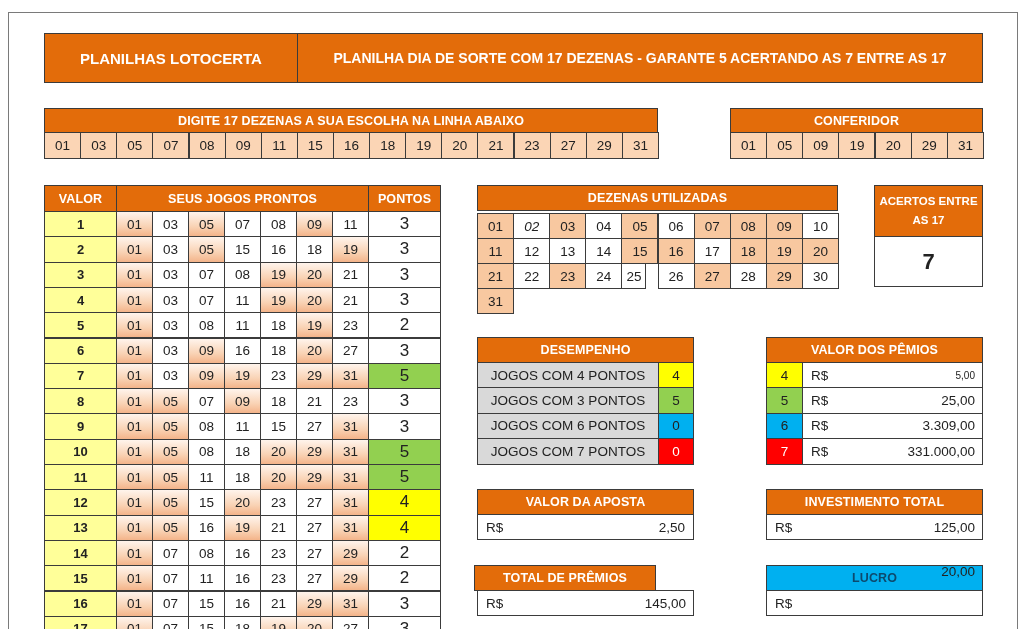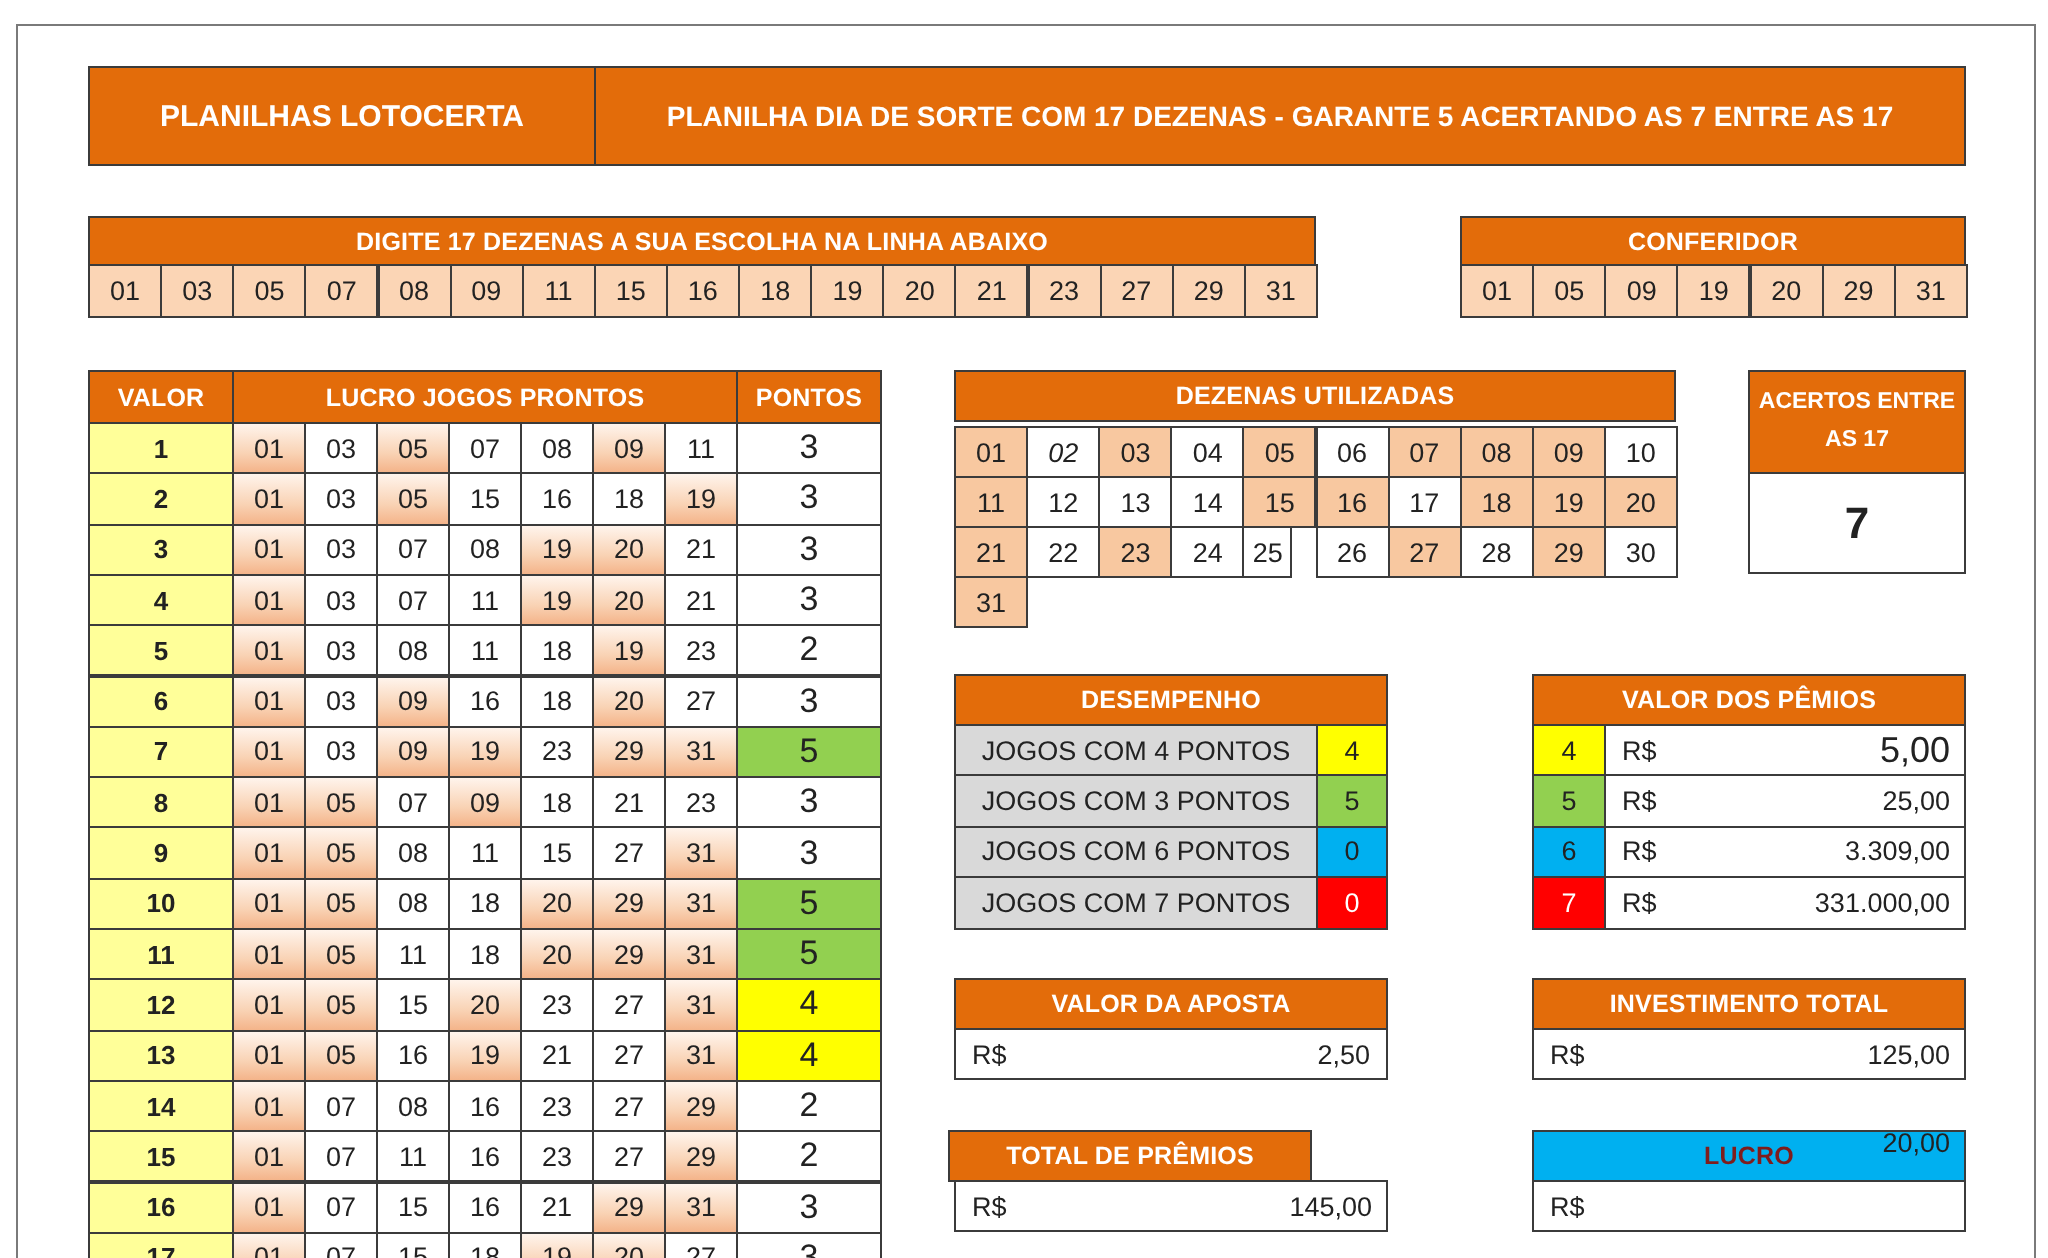--- a/index.html
+++ b/index.html
@@ -61,21 +61,21 @@
     <div class="cell peach" style="position:absolute;left:0.0px;top:0;width:37.1px;height:27px;">01</div>
     <div class="cell peach" style="position:absolute;left:36.1px;top:0;width:37.1px;height:27px;">05</div>
     <div class="cell peach" style="position:absolute;left:72.3px;top:0;width:37.1px;height:27px;">09</div>
     <div class="cell peach" style="position:absolute;left:108.4px;top:0;width:37.1px;height:27px;">19</div>
     <div class="cell peach" style="position:absolute;left:144.6px;top:0;width:37.1px;height:27px;">20</div>
     <div class="cell peach" style="position:absolute;left:180.7px;top:0;width:37.1px;height:27px;">29</div>
     <div class="cell peach" style="position:absolute;left:216.9px;top:0;width:37.1px;height:27px;">31</div>
   </div>
 
 <div class="cell org hdr" style="left:44px;top:185px;width:73px;height:27px;">VALOR</div>
-<div class="cell org hdr" style="left:116px;top:185px;width:253px;height:27px;">LUCRO JOGOS PRONTOS</div>
+<div class="cell org hdr" style="left:116px;top:185px;width:253px;height:27px;">SEUS JOGOS PRONTOS</div>
 <div class="cell org hdr" style="left:368px;top:185px;width:73px;height:27px;">PONTOS</div>
 <div id="games-body">
     <div class="cell yellow-id" style="left:44px;top:211.0px;width:73px;height:26.3px;">1</div>
     <div class="cell hit" style="left:116px;top:211.0px;width:37px;height:26.3px;">01</div>
     <div class="cell white" style="left:152px;top:211.0px;width:37px;height:26.3px;">03</div>
     <div class="cell hit" style="left:188px;top:211.0px;width:37px;height:26.3px;">05</div>
     <div class="cell white" style="left:224px;top:211.0px;width:37px;height:26.3px;">07</div>
     <div class="cell white" style="left:260px;top:211.0px;width:37px;height:26.3px;">08</div>
     <div class="cell hit" style="left:296px;top:211.0px;width:37px;height:26.3px;">09</div>
     <div class="cell white" style="left:332px;top:211.0px;width:37px;height:26.3px;">11</div>
@@ -276,21 +276,21 @@
     <div class="cell gray" style="left:477px;top:412.8px;width:182px;height:26.4px;">JOGOS COM 6 PONTOS</div>
     <div class="cell blue" style="left:658px;top:412.8px;width:36px;height:26.4px;">0</div>
     <div class="cell gray" style="left:477px;top:438.2px;width:182px;height:26.4px;">JOGOS COM 7 PONTOS</div>
     <div class="cell red" style="left:658px;top:438.2px;width:36px;height:26.4px;">0</div>
   </div>
 
 <div class="cell org hdr" style="left:766px;top:337px;width:217px;height:26px;">VALOR DOS PÊMIOS</div>
 <div id="premios-body">
     <div class="cell yellow" style="left:766px;top:362.0px;width:37px;height:26.4px;">4</div>
     <div class="cell white left" style="left:802px;top:362.0px;width:181px;height:26.4px;">R$</div>
-    <div class="abs right" style="left:850px;top:362.0px;width:133px;height:26.4px;display:flex;align-items:center;font-size:18px;">5,00</div>
+    <div class="abs right" style="left:850px;top:362.0px;width:133px;height:26.4px;display:flex;align-items:center;font-size:10px;">5,00</div>
     <div class="cell green" style="left:766px;top:387.4px;width:37px;height:26.4px;">5</div>
     <div class="cell white left" style="left:802px;top:387.4px;width:181px;height:26.4px;">R$</div>
     <div class="abs right" style="left:850px;top:387.4px;width:133px;height:26.4px;display:flex;align-items:center;font-size:13.5px;">25,00</div>
     <div class="cell blue" style="left:766px;top:412.8px;width:37px;height:26.4px;">6</div>
     <div class="cell white left" style="left:802px;top:412.8px;width:181px;height:26.4px;">R$</div>
     <div class="abs right" style="left:850px;top:412.8px;width:133px;height:26.4px;display:flex;align-items:center;font-size:13.5px;">3.309,00</div>
     <div class="cell red" style="left:766px;top:438.2px;width:37px;height:26.4px;">7</div>
     <div class="cell white left" style="left:802px;top:438.2px;width:181px;height:26.4px;">R$</div>
     <div class="abs right" style="left:850px;top:438.2px;width:133px;height:26.4px;display:flex;align-items:center;font-size:13.5px;">331.000,00</div>
   </div>
@@ -300,15 +300,15 @@
 <div class="abs right" style="left:560px;top:514px;width:134px;height:26px;display:flex;align-items:center;font-size:13.5px;border-right:1px solid #3b3b3b;border-top:1px solid #3b3b3b;border-bottom:1px solid #3b3b3b;">2,50</div>
 
 <div class="cell org hdr" style="left:474px;top:565px;width:182px;height:26px;">TOTAL DE PRÊMIOS</div>
 <div class="cell white left" style="left:477px;top:590px;width:217px;height:26px;">R$</div>
 <div class="abs right" style="left:560px;top:590px;width:134px;height:26px;display:flex;align-items:center;font-size:13.5px;">145,00</div>
 
 <div class="cell org hdr" style="left:766px;top:489px;width:217px;height:26px;">INVESTIMENTO TOTAL</div>
 <div class="cell white left" style="left:766px;top:514px;width:217px;height:26px;">R$</div>
 <div class="abs right" style="left:849px;top:514px;width:134px;height:26px;display:flex;align-items:center;font-size:13.5px;">125,00</div>
 
-<div class="cell blue hdr" style="left:766px;top:565px;width:217px;height:26px;font-weight:bold;color:#7f1d1d;">LUCRO</div>
+<div class="cell blue hdr" style="left:766px;top:565px;width:217px;height:26px;font-weight:bold;color:#0c4a6e;">LUCRO</div>
 <div class="cell white left" style="left:766px;top:590px;width:217px;height:26px;">R$</div>
 <div class="abs right" style="left:849px;top:556px;width:134px;height:30px;display:flex;align-items:center;font-size:13.5px;">20,00</div>
 
 </body></html>

